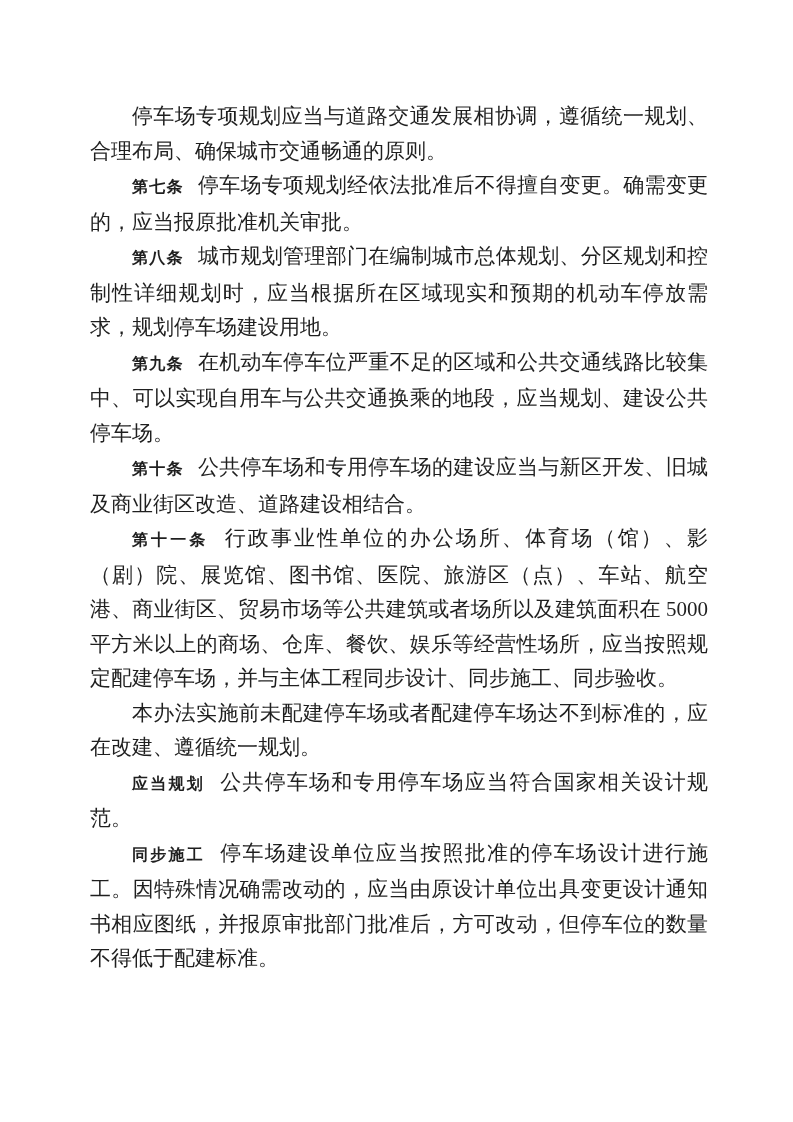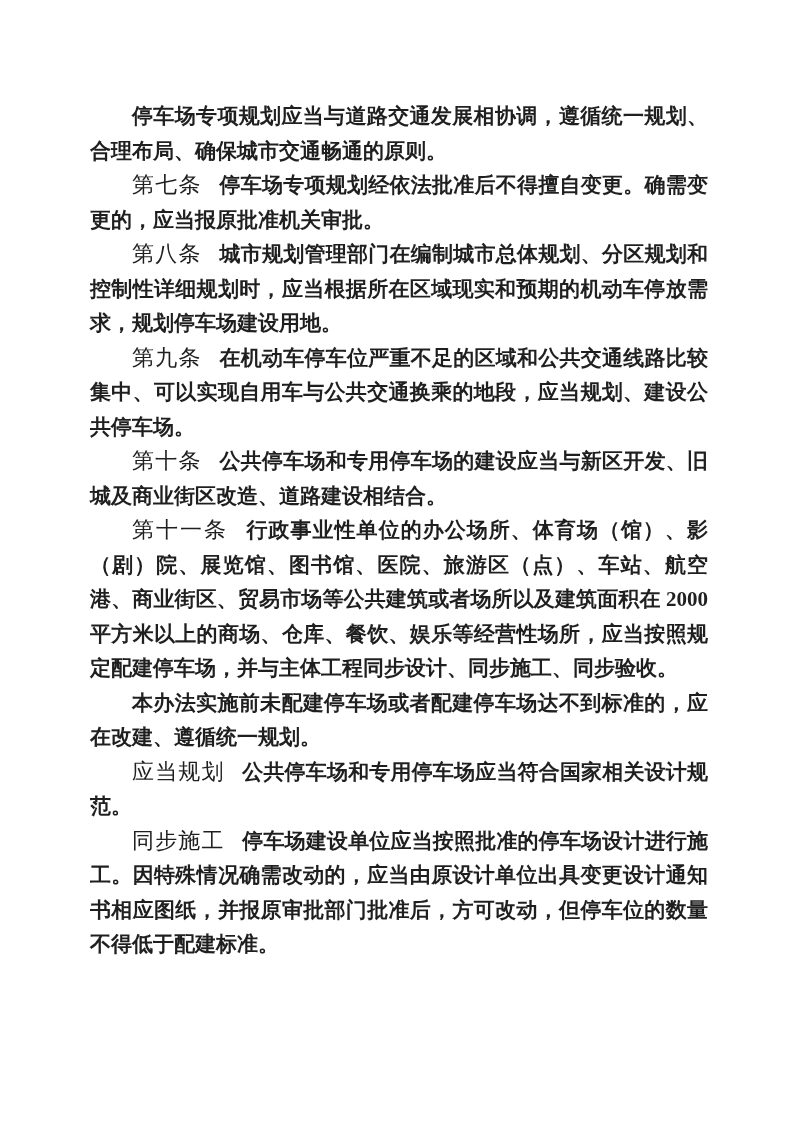--- a/index.html
+++ b/index.html
@@ -27,31 +27,31 @@
   }
   .content p {
     margin: 0;
     padding: 0;
     text-indent: 2em;
     text-align: justify;
     text-justify: inter-ideograph;
     word-break: break-all;
   }
   .para-head {
-    font-weight: 400;
-    font-size: 22px;
+    font-weight: 700;
+    font-size: 16px;
     letter-spacing: 1px;
     margin-right: 0.55em;
     font-family: "Liberation Sans", "DejaVu Sans", sans-serif;
   }
   .para-head:empty {
     display: none;
   }
   .para-body {
-    font-weight: 700;
+    font-weight: 400;
   }
 </style>
 </head>
 <body>
 
 <div class="page">
   <div class="content">
 
     <p>
       
@@ -73,21 +73,21 @@
       <span class="para-body">在机动车停车位严重不足的区域和公共交通线路比较集中、可以实现自用车与公共交通换乘的地段，应当规划、建设公共停车场。</span>
     </p>
 
     <p>
       <span class="para-head">第十条</span>
       <span class="para-body">公共停车场和专用停车场的建设应当与新区开发、旧城及商业街区改造、道路建设相结合。</span>
     </p>
 
     <p>
       <span class="para-head">第十一条</span>
-      <span class="para-body">行政事业性单位的办公场所、体育场（馆）、影（剧）院、展览馆、图书馆、医院、旅游区（点）、车站、航空港、商业街区、贸易市场等公共建筑或者场所以及建筑面积在 2000 平方米以上的商场、仓库、餐饮、娱乐等经营性场所，应当按照规定配建停车场，并与主体工程同步设计、同步施工、同步验收。</span>
+      <span class="para-body">行政事业性单位的办公场所、体育场（馆）、影（剧）院、展览馆、图书馆、医院、旅游区（点）、车站、航空港、商业街区、贸易市场等公共建筑或者场所以及建筑面积在 5000 平方米以上的商场、仓库、餐饮、娱乐等经营性场所，应当按照规定配建停车场，并与主体工程同步设计、同步施工、同步验收。</span>
     </p>
 
     <p>
       
       <span class="para-body">本办法实施前未配建停车场或者配建停车场达不到标准的，应在改建、遵循统一规划。</span>
     </p>
 
     <p>
       <span class="para-head">应当规划</span>
       <span class="para-body">公共停车场和专用停车场应当符合国家相关设计规范。</span>

